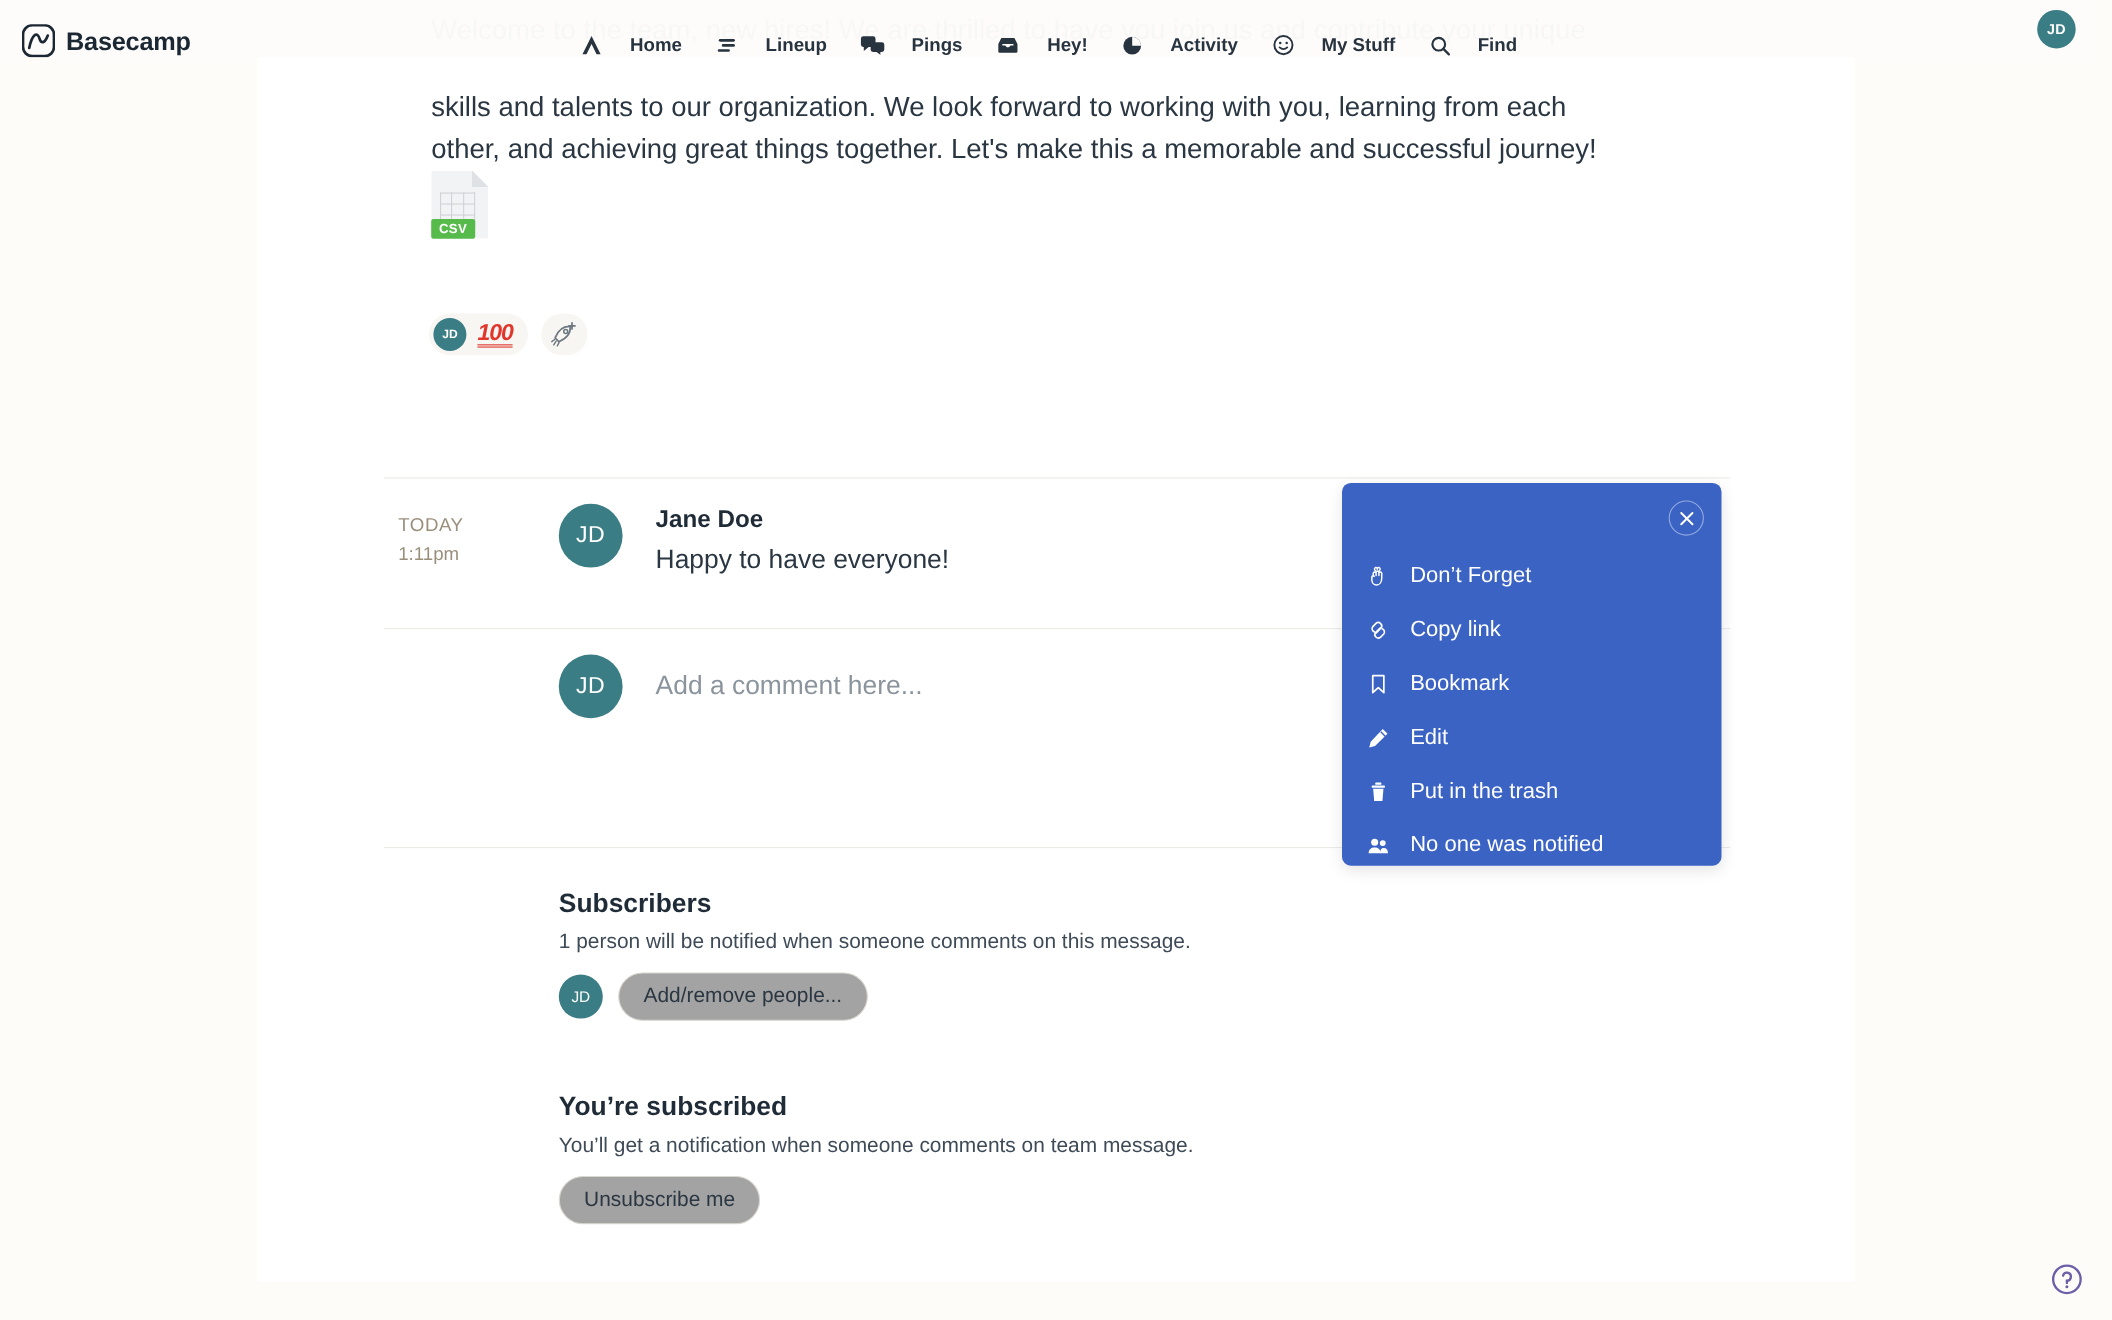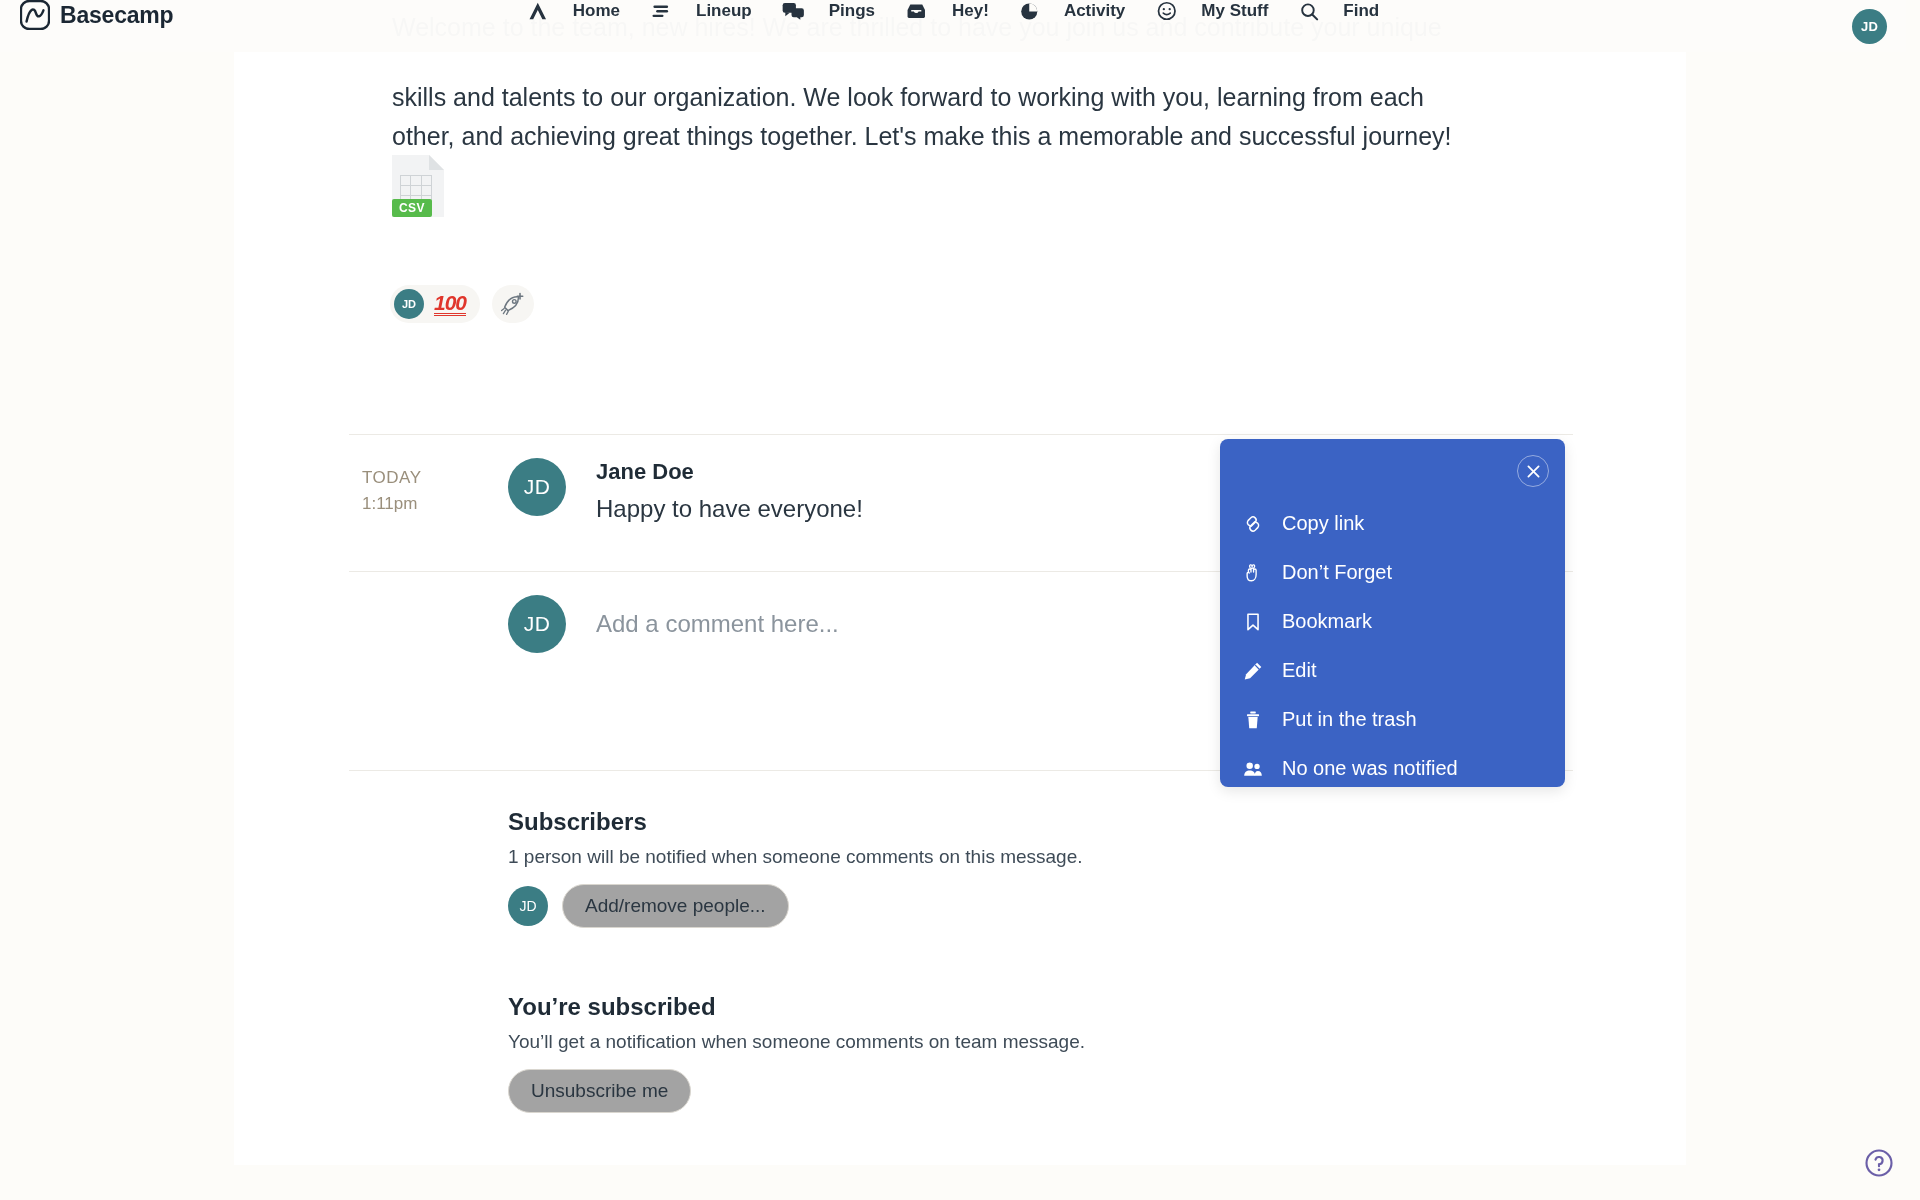--- a/index.html
+++ b/index.html
@@ -21,21 +21,21 @@
     left: 234px; top: 0;
     width: 1452px; height: 1165px;
     background: #ffffff;
   }
 
   
   .topbar {
     position: absolute; left: 0; top: 0;
     width: 1906px; height: 52px;
     background: rgba(253, 252, 249, 0.88);
-    display: flex; align-items: flex-start;
+    display: flex; align-items: flex-end;
     z-index: 40;
   }
   .brand {
     display: flex; align-items: center; gap: 10px;
     margin-left: 20px;
     color: #1f2933;
   }
   .brand-mark { width: 30px; height: 30px; display: block; }
   .brand-name {
     font-size: 23px; font-weight: bold; letter-spacing: -0.2px;
@@ -376,32 +376,32 @@
     <div class="ctx-close">
       <svg width="17" height="17" viewBox="0 0 20 20">
         <line x1="4" y1="4" x2="16" y2="16" stroke="#ffffff" stroke-width="2.1" stroke-linecap="round"></line>
         <line x1="16" y1="4" x2="4" y2="16" stroke="#ffffff" stroke-width="2.1" stroke-linecap="round"></line>
       </svg>
     </div>
     <div class="ctx-list">
 
       <div class="ctx-item">
         <svg width="22" height="22" viewBox="0 0 24 24">
+          <path d="M7 11.5 L7 9 A1.4 1.4 0 0 1 9.8 9 L9.8 11 M9.8 11 L9.8 8 A1.4 1.4 0 0 1 12.6 8 L12.6 11 M12.6 11 L12.6 9 A1.4 1.4 0 0 1 15.4 9 L15.4 13.5 C15.4 18 13 20.5 10.4 20.5 C7.6 20.5 5.6 18.3 5.6 15.2 L5.6 12.6 A1.3 1.3 0 0 1 8 12" fill="none" stroke="#ffffff" stroke-width="1.5" stroke-linecap="round" stroke-linejoin="round"></path>
+          <path d="M9 6.4 Q7.4 4 9.2 3.2 Q10.9 2.6 11 5.4 Q11.2 2.6 12.9 3.2 Q14.7 4 13 6.4" fill="none" stroke="#ffffff" stroke-width="1.4" stroke-linecap="round"></path>
+        </svg>
+        <span>Don’t Forget</span>
+      </div>
+
+      <div class="ctx-item">
+        <svg width="22" height="22" viewBox="0 0 24 24">
           <path d="M10 14.5 L14.5 10 A3.4 3.4 0 0 0 9.7 5.2 L6.6 8.3 A3.4 3.4 0 0 0 8.2 13.6" fill="none" stroke="#ffffff" stroke-width="1.6" stroke-linecap="round"></path>
           <path d="M14 9.5 L9.5 14 A3.4 3.4 0 0 0 14.3 18.8 L17.4 15.7 A3.4 3.4 0 0 0 15.8 10.4" fill="none" stroke="#ffffff" stroke-width="1.6" stroke-linecap="round"></path>
         </svg>
         <span>Copy link</span>
-      </div>
-
-      <div class="ctx-item">
-        <svg width="22" height="22" viewBox="0 0 24 24">
-          <path d="M7 11.5 L7 9 A1.4 1.4 0 0 1 9.8 9 L9.8 11 M9.8 11 L9.8 8 A1.4 1.4 0 0 1 12.6 8 L12.6 11 M12.6 11 L12.6 9 A1.4 1.4 0 0 1 15.4 9 L15.4 13.5 C15.4 18 13 20.5 10.4 20.5 C7.6 20.5 5.6 18.3 5.6 15.2 L5.6 12.6 A1.3 1.3 0 0 1 8 12" fill="none" stroke="#ffffff" stroke-width="1.5" stroke-linecap="round" stroke-linejoin="round"></path>
-          <path d="M9 6.4 Q7.4 4 9.2 3.2 Q10.9 2.6 11 5.4 Q11.2 2.6 12.9 3.2 Q14.7 4 13 6.4" fill="none" stroke="#ffffff" stroke-width="1.4" stroke-linecap="round"></path>
-        </svg>
-        <span>Don’t Forget</span>
       </div>
 
       <div class="ctx-item">
         <svg width="22" height="22" viewBox="0 0 24 24">
           <path d="M6.5 3.6 L17.5 3.6 L17.5 20.4 L12 15.4 L6.5 20.4 Z" fill="none" stroke="#ffffff" stroke-width="1.7" stroke-linejoin="round"></path>
         </svg>
         <span>Bookmark</span>
       </div>
 
       <div class="ctx-item">

